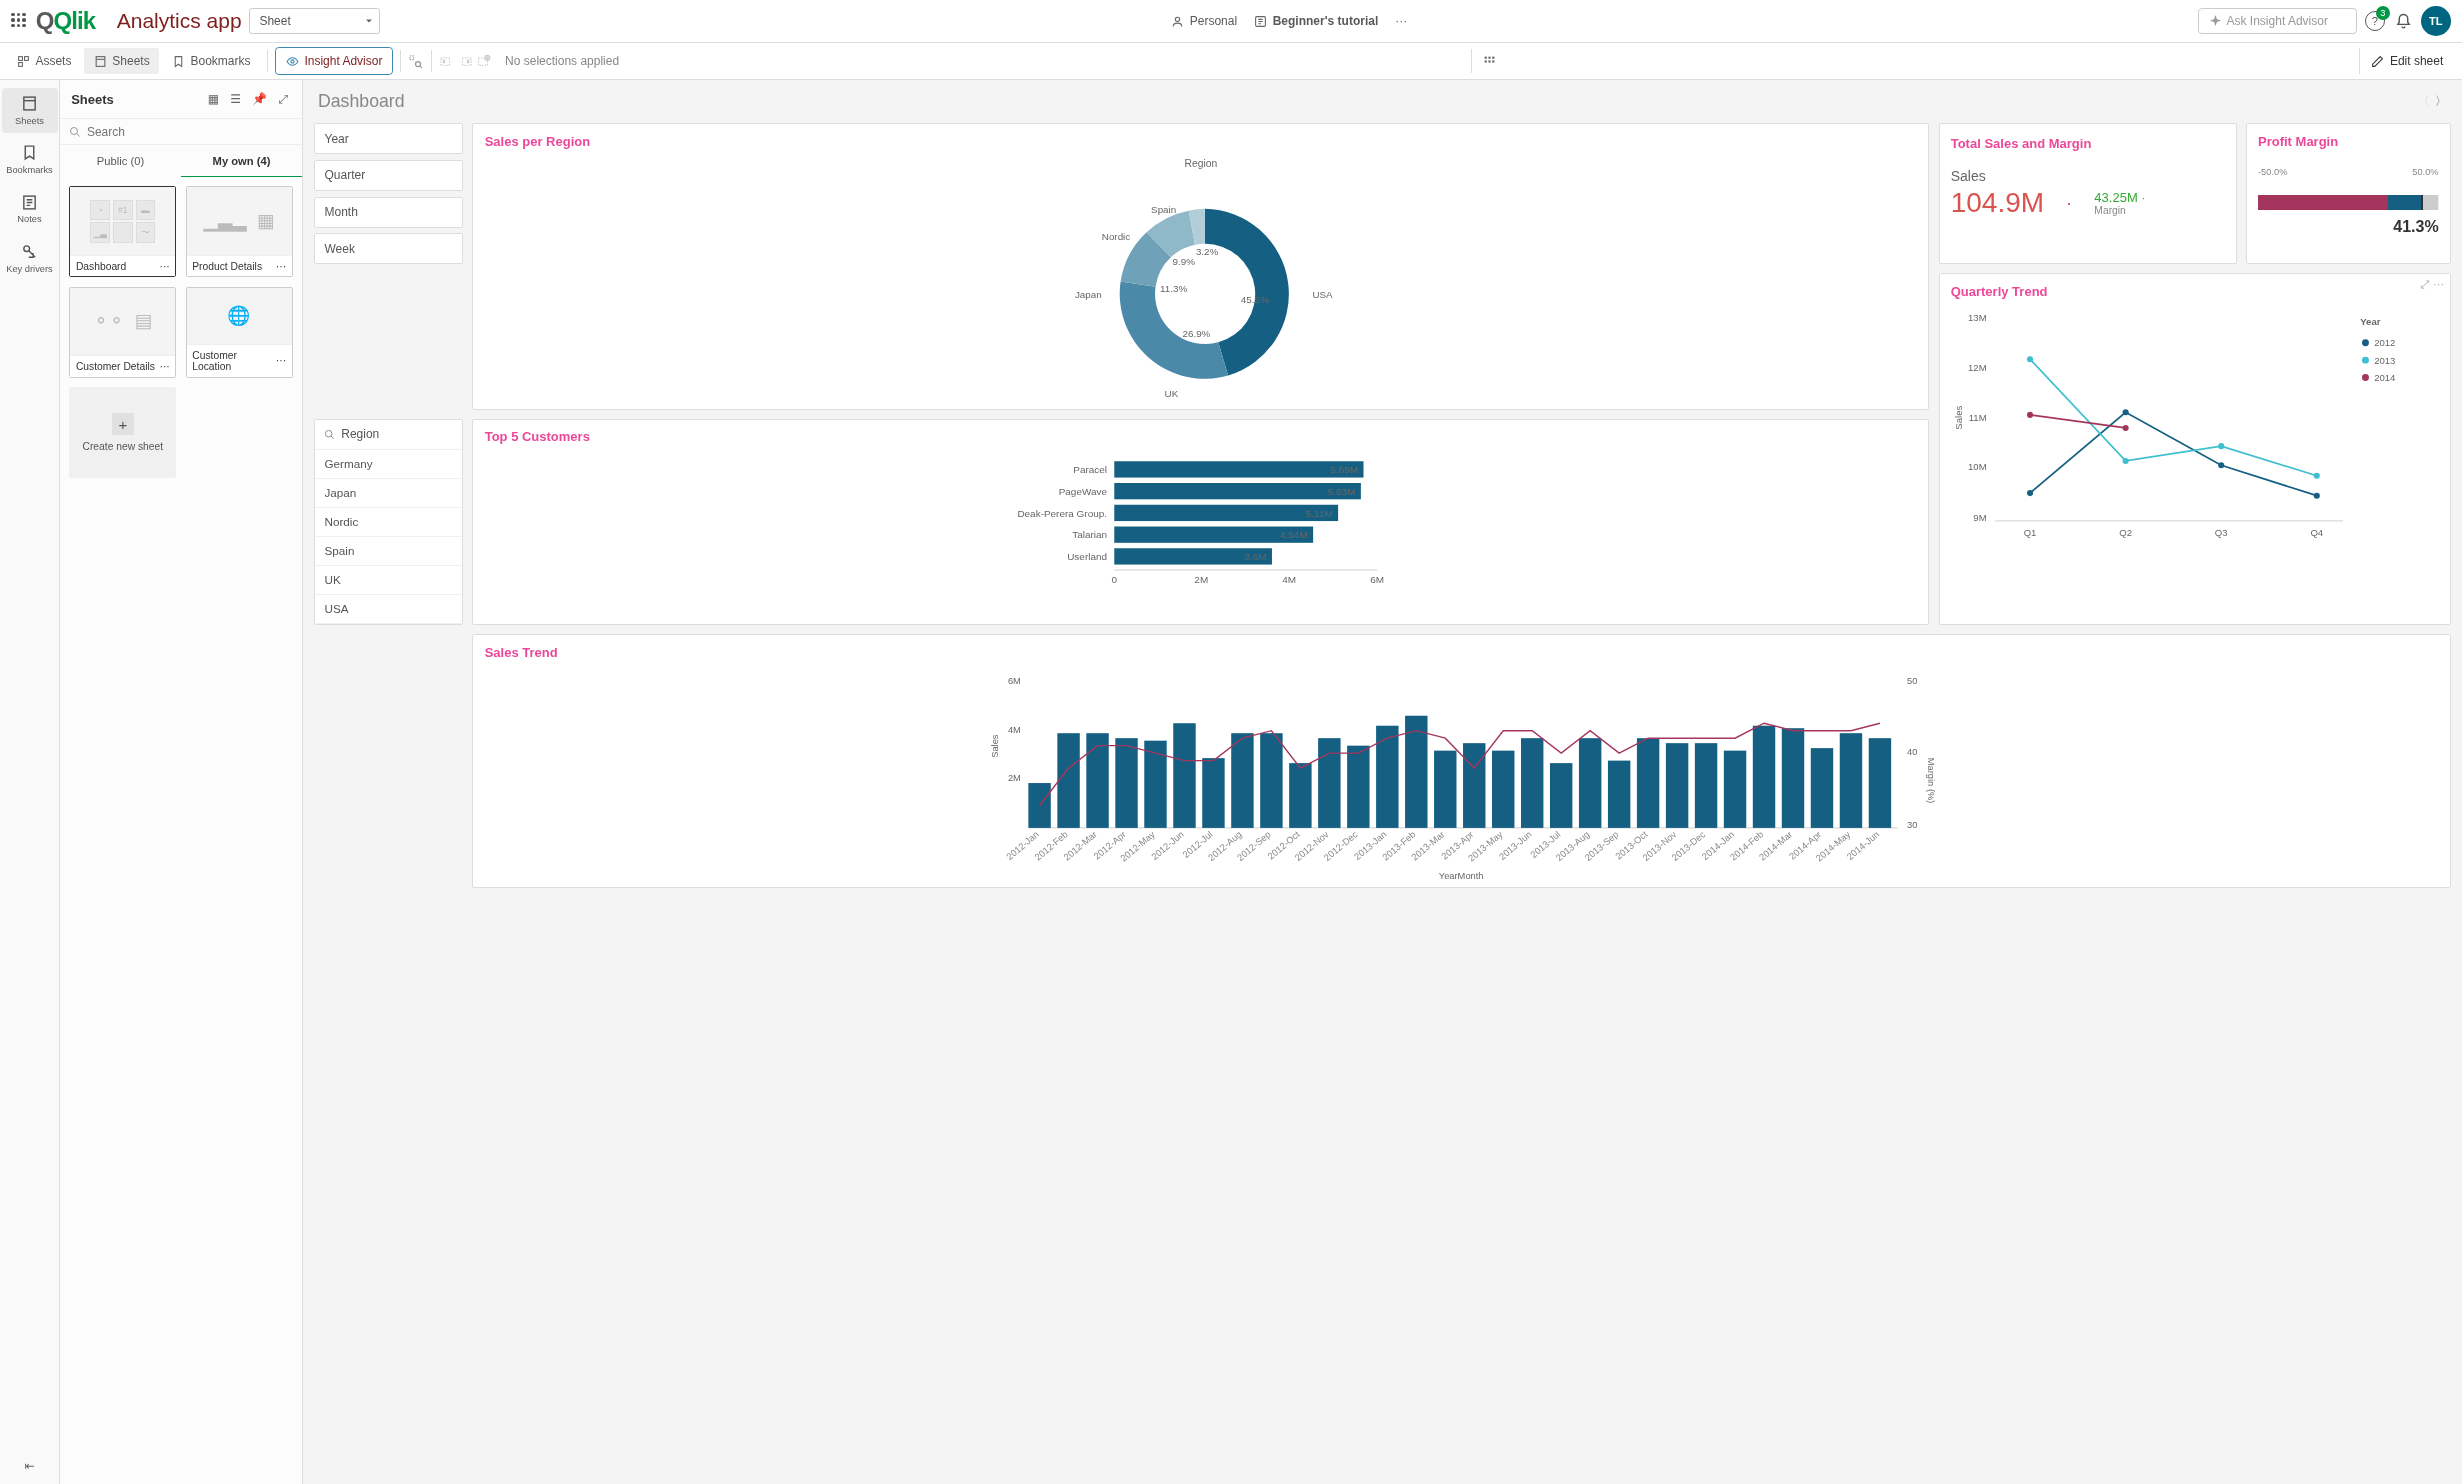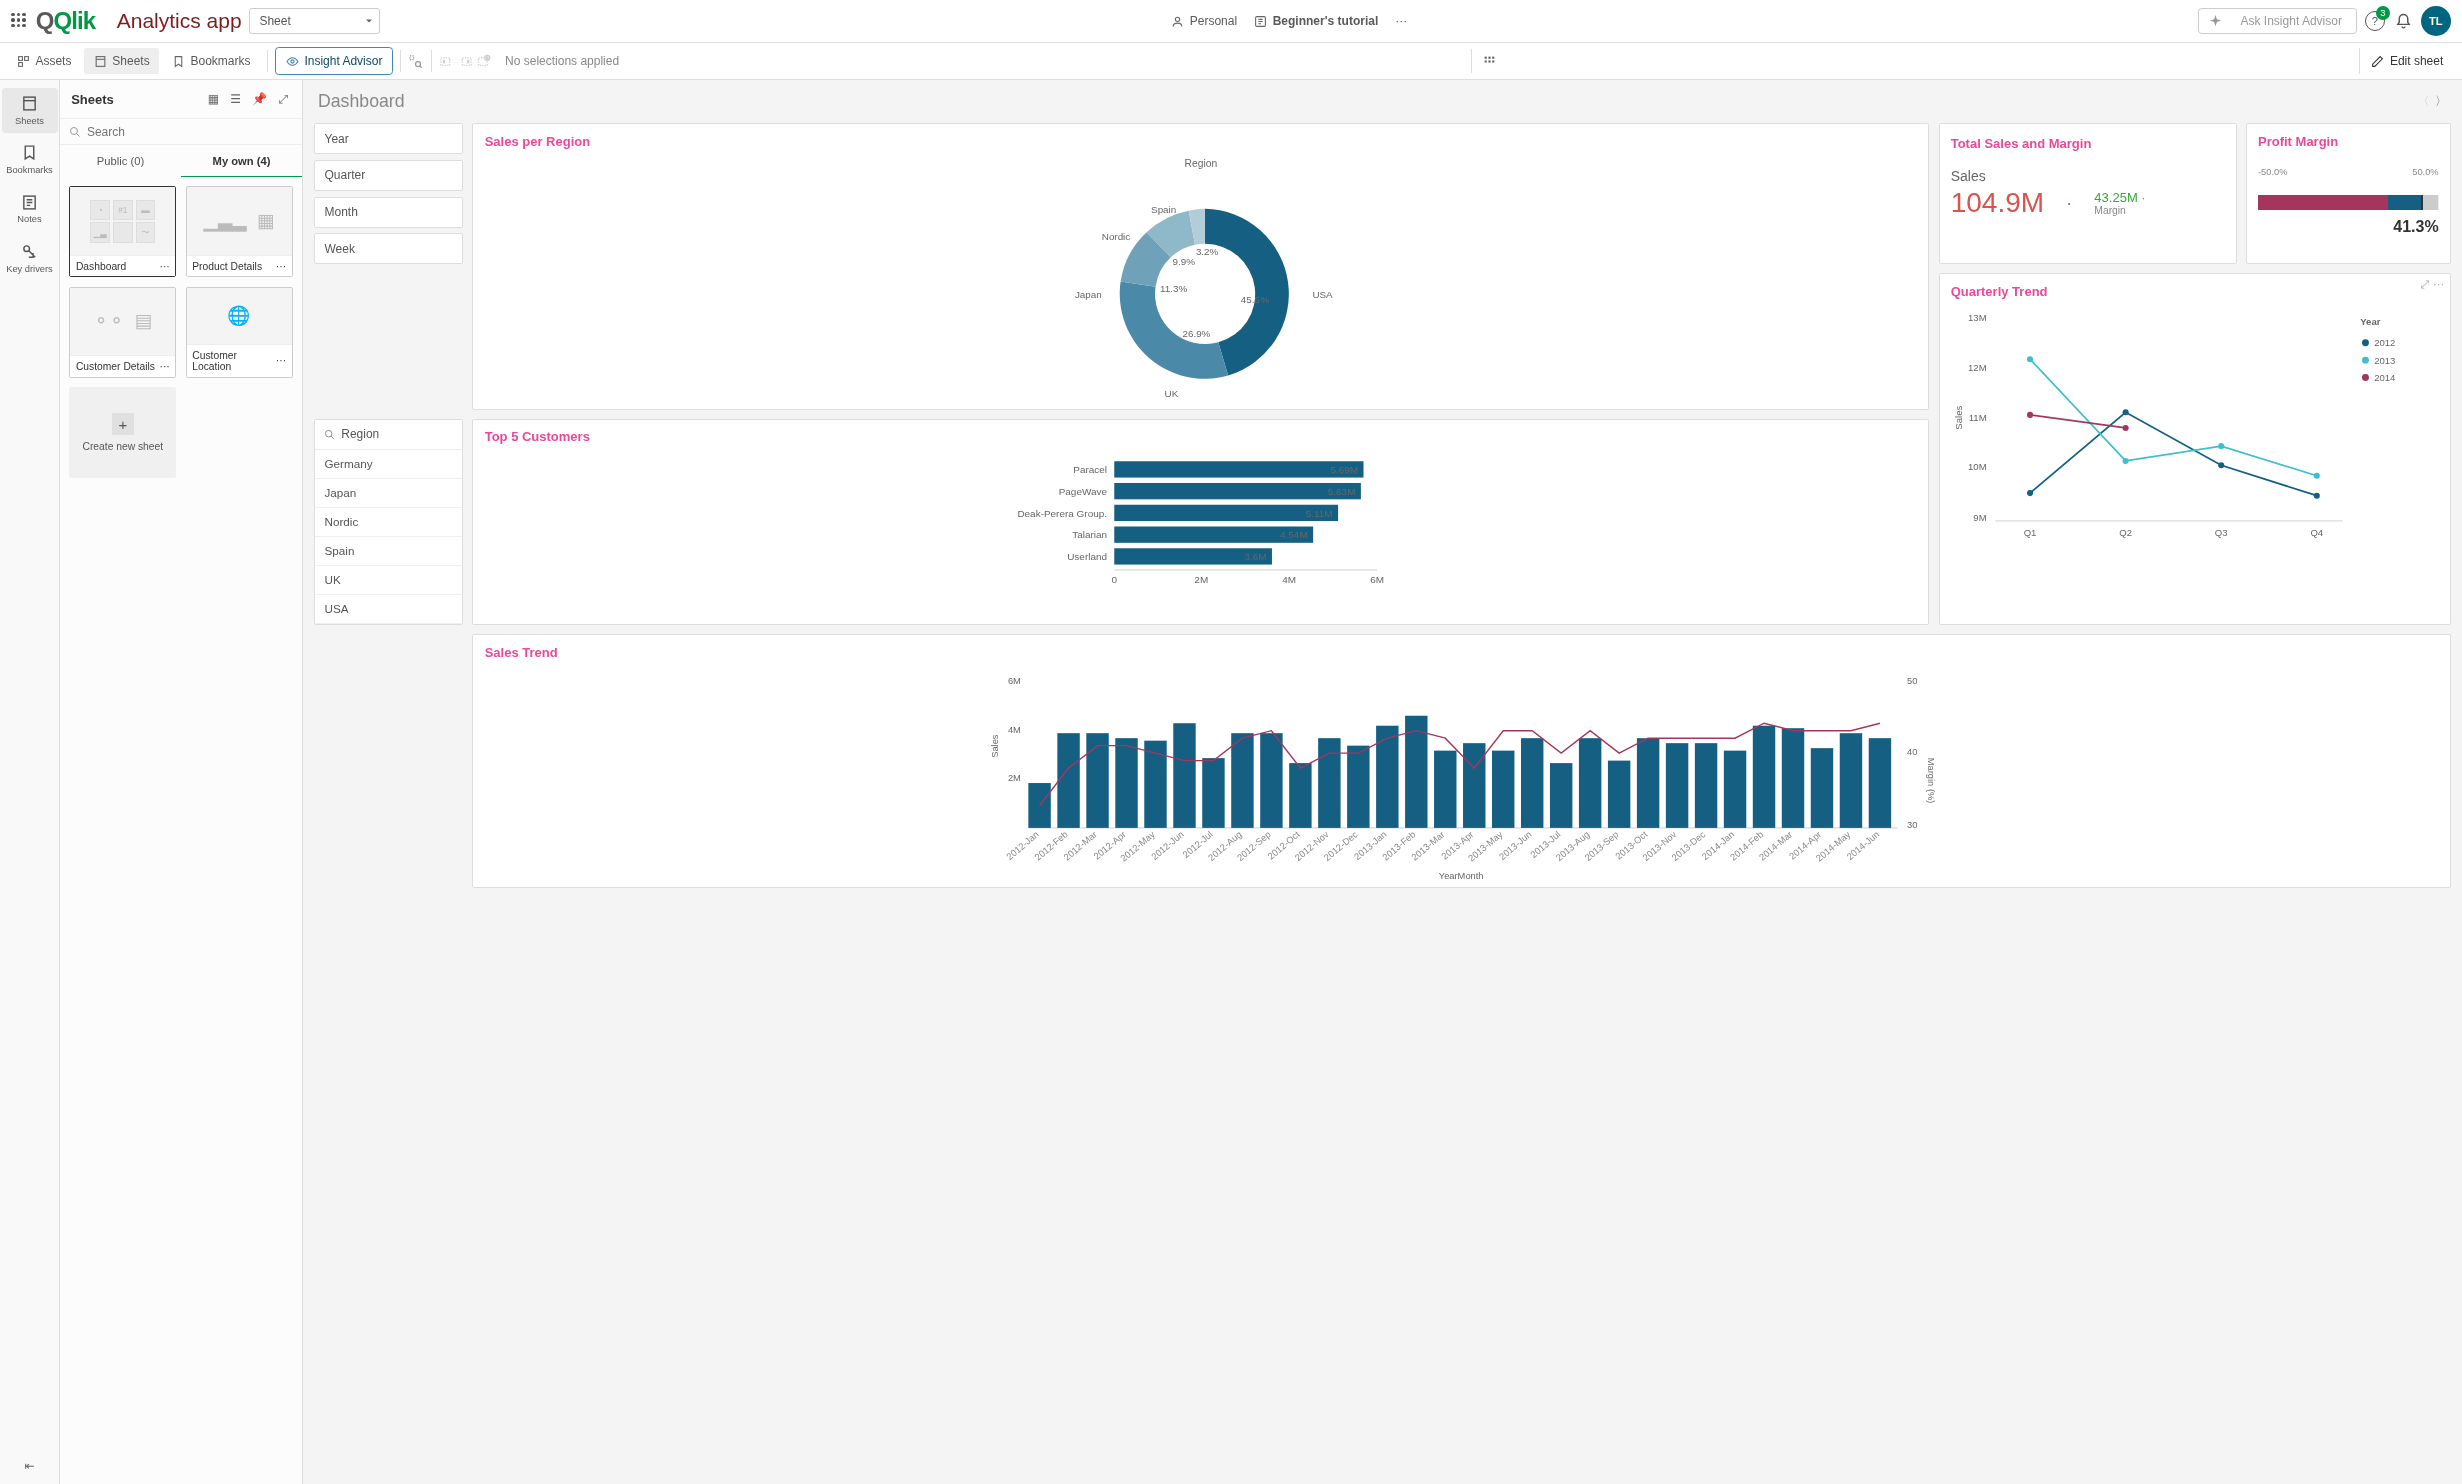--- a/index.html
+++ b/index.html
@@ -8,29 +8,29 @@
 .app-grid{width:17px;height:17px;display:grid;grid-template-columns:repeat(3,3.7px);grid-template-rows:repeat(3,3.7px);gap:1.9px}
 .app-grid i{background:#555;border-radius:50%}
 .qlik-logo{font-size:24px;font-weight:700;color:#009845;letter-spacing:-0.9px}
 .qlik-logo .gray{color:#595959}
 .app-name{font-size:21px;color:#7f1d1d;margin-left:14px}
 .sheet-dd{border:0.9px solid #ccc;border-radius:2.8px;padding:4.7px 22.4px 4.7px 9.3px;position:relative;min-width:131px;font-size:12px;color:#555;background:#fff}
 .sheet-dd::after{content:"";position:absolute;right:7.5px;top:50%;border:3.7px solid transparent;border-top-color:#666;transform:translateY(-25%)}
 .flex-sp{flex:1}
 .tb-center{display:flex;align-items:center;gap:17px;color:#595959}
 .tb-center .itm{display:flex;align-items:center;gap:5.6px;font-size:12px}
-.ask-box{border:0.9px solid #ccc;border-radius:3.7px;padding:4.7px 9.3px;min-width:159px;color:#999;display:flex;align-items:center;gap:19px}
+.ask-box{border:0.9px solid #ccc;border-radius:3.7px;padding:4.7px 9.3px;min-width:159px;color:#999;display:flex;align-items:center;gap:5px}
 .top-icons{display:flex;align-items:center;gap:9.3px}
 .help-badge{position:relative;width:20.5px;height:20.5px;border:1.4px solid #555;border-radius:50%;display:flex;align-items:center;justify-content:center;font-size:11.2px;color:#555}
 .help-badge .n{position:absolute;top:-5.6px;right:-5.6px;background:#009845;color:#fff;border-radius:50%;width:14px;height:14px;font-size:9.3px;display:flex;align-items:center;justify-content:center}
 .bell{width:17px;height:17px}
 .avatar{width:30px;height:30px;border-radius:50%;background:#006580;color:#fff;display:flex;align-items:center;justify-content:center;font-size:11.2px;font-weight:600}
 .toolbar{height:37px;background:#fff;border-bottom:0.9px solid #ddd;display:flex;align-items:center;padding:0 7.5px;gap:3.7px}
 .tab-btn{display:flex;align-items:center;gap:5.6px;padding:5.6px 9.3px;font-size:12px;color:#595959;border-radius:2.8px}
-.tab-btn.ia{border:0.9px solid #3F8AB3;color:#0c4a6e;border-radius:3.7px}
+.tab-btn.ia{border:0.9px solid #3F8AB3;color:#7f1d1d;border-radius:3.7px}
 .tab-btn.sel{background:#eee}
 .vline{width:0.9px;height:22.4px;background:#ddd;margin:0 3.7px}
 .nosel{color:#888;font-size:12px;margin-left:10px}
 .edit-btn{display:flex;align-items:center;gap:5.6px;padding:5.6px 11.2px;font-size:12px;color:#333;border-left:0.9px solid #ddd;margin-left:auto}
 .main{display:flex;height:calc(100vh - 80px)}
 .leftrail{width:60px;background:#f9f9f9;border-right:0.9px solid #ddd;display:flex;flex-direction:column;align-items:center;padding-top:7.5px;gap:3.7px}
 .rail-item{width:56px;padding:7.5px 0;display:flex;flex-direction:column;align-items:center;gap:3.7px;font-size:9.3px;color:#595959;border-radius:3.7px}
 .rail-item.active{background:#e8e8e8}
 .rail-item svg{width:17px;height:17px}
 .rail-collapse{margin-top:auto;padding:11.2px;color:#666}

